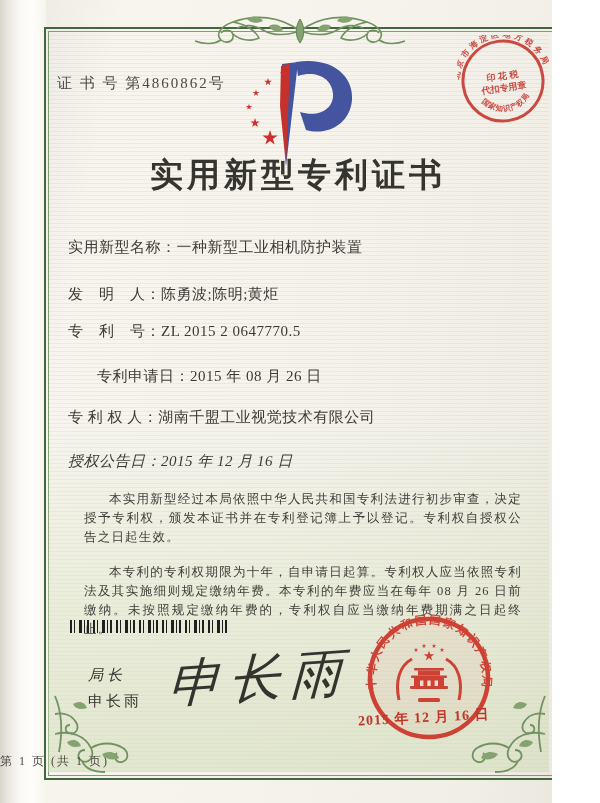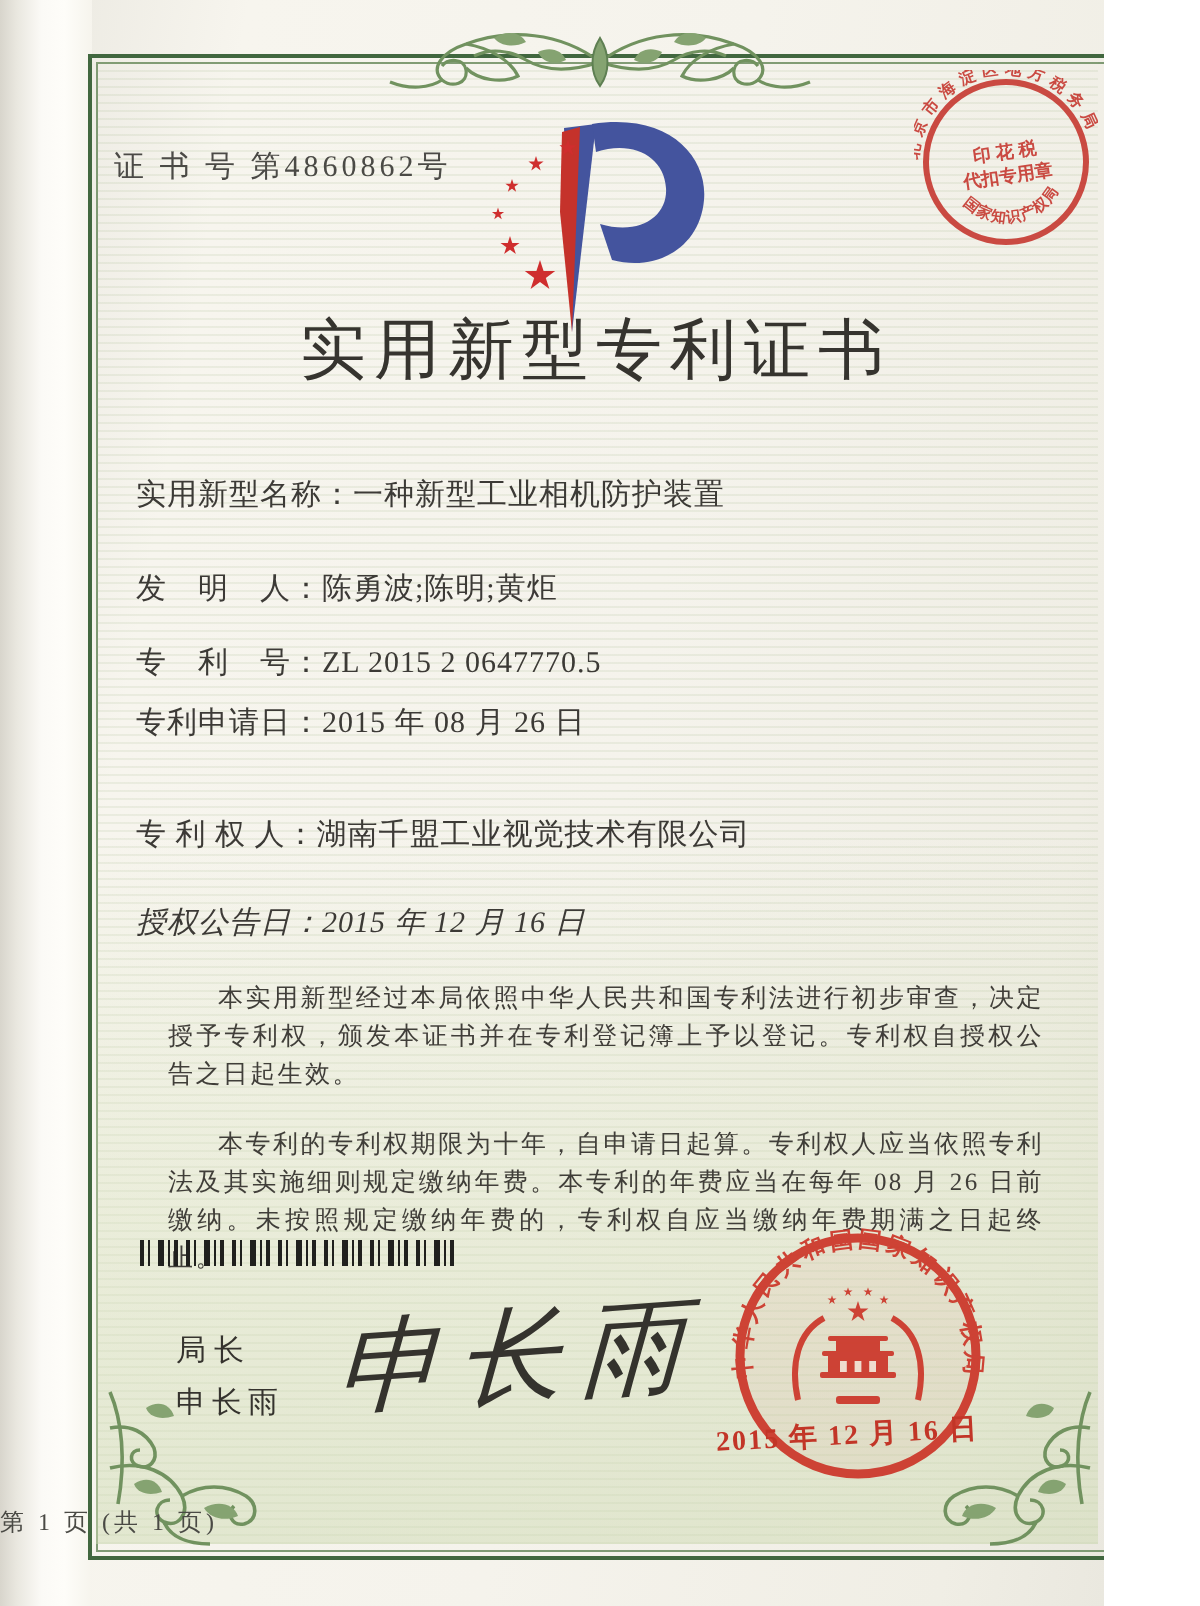--- a/index.html
+++ b/index.html
@@ -17,35 +17,35 @@
   .texture{position:absolute;left:48px;top:31px;width:501px;height:741px;
         background:repeating-linear-gradient(180deg,rgba(146,172,120,0.13) 0px,rgba(146,172,120,0.13) 1px,rgba(0,0,0,0) 1px,rgba(0,0,0,0) 4px);}
   .bottom-tint{position:absolute;left:48px;top:31px;width:501px;height:741px;
         background:linear-gradient(180deg,rgba(222,230,200,0) 52%,rgba(214,224,186,0.38) 78%,rgba(206,218,178,0.5) 100%);}
   .orn-top{position:absolute;left:185px;top:6px;width:230px;height:46px;}
   .orn-bl{position:absolute;left:47px;top:686px;width:95px;height:90px;}
   .orn-br{position:absolute;left:458px;top:686px;width:95px;height:90px;transform:scaleX(-1);}
   .cert-no{position:absolute;left:57px;top:74px;font-size:15px;color:#4b4a46;letter-spacing:2px;}
   .logo{position:absolute;left:226px;top:56px;width:150px;height:114px;}
   .title{position:absolute;left:0;top:153px;width:596px;text-align:center;
-        font-size:33px;font-weight:400;letter-spacing:4px;color:#36342f;}
+        font-size:33px;font-weight:700;letter-spacing:4px;color:#36342f;}
   .fields{position:absolute;left:68px;top:238px;width:475px;font-size:15px;color:#3c3a36;}
   .frow{position:absolute;left:0;white-space:nowrap;letter-spacing:0.5px;}
-  .r0{top:0px;} .r1{top:47px;} .r2{top:84px;} .r3{top:114px;} .r4{top:170px;} .r5{top:214px;font-style:italic;}
+  .r0{top:0px;} .r1{top:47px;} .r2{top:84px;} .r3{top:129px;margin-left:29px;} .r4{top:170px;} .r5{top:214px;font-style:italic;}
   .paras{position:absolute;left:68px;top:474px;width:470px;font-size:12.5px;
         line-height:19px;color:#403e39;text-align:justify;letter-spacing:1.2px;}
   .paras p{margin:16px;text-indent:2em;}
   .barcode{position:absolute;left:70px;top:620px;width:158px;height:13px;
         background:repeating-linear-gradient(90deg,
           #20201e 0px,#20201e 2px,rgba(0,0,0,0) 2px,rgba(0,0,0,0) 4px,
           #20201e 4px,#20201e 5px,rgba(0,0,0,0) 5px,rgba(0,0,0,0) 9px,
           #20201e 9px,#20201e 12px,rgba(0,0,0,0) 12px,rgba(0,0,0,0) 14px,
           #20201e 14px,#20201e 15px,rgba(0,0,0,0) 15px,rgba(0,0,0,0) 17px,
           #20201e 17px,#20201e 19px,rgba(0,0,0,0) 19px,rgba(0,0,0,0) 23px);}
-  .signer-title{position:absolute;left:88px;top:666px;font-size:15px;color:#35332e;letter-spacing:4px;}
+  .signer-title{position:absolute;left:88px;top:666px;font-size:15px;color:#35332e;letter-spacing:4px;font-style:italic;}
   .signer-name{position:absolute;left:88px;top:692px;font-size:15px;color:#35332e;letter-spacing:3px;}
   .autograph{position:absolute;left:168px;top:644px;font-size:52px;color:#262420;
         letter-spacing:9px;transform:rotate(-4deg) skewX(-6deg);font-style:italic;opacity:0.92;}
   .seal{position:absolute;left:363px;top:612px;width:132px;height:132px;opacity:0.92;}
   .seal-date{position:absolute;left:358px;top:709px;font-size:14px;font-weight:600;
         color:#c23527;letter-spacing:1px;transform:rotate(-3deg);}
   .tax-stamp{position:absolute;left:457px;top:35px;width:92px;height:92px;opacity:0.88;}
   .footer{position:absolute;left:0;top:753px;width:545px;
         font-size:12px;color:#4a4a45;letter-spacing:2px;}
   .hidden-defs{position:absolute;width:0;height:0;}

